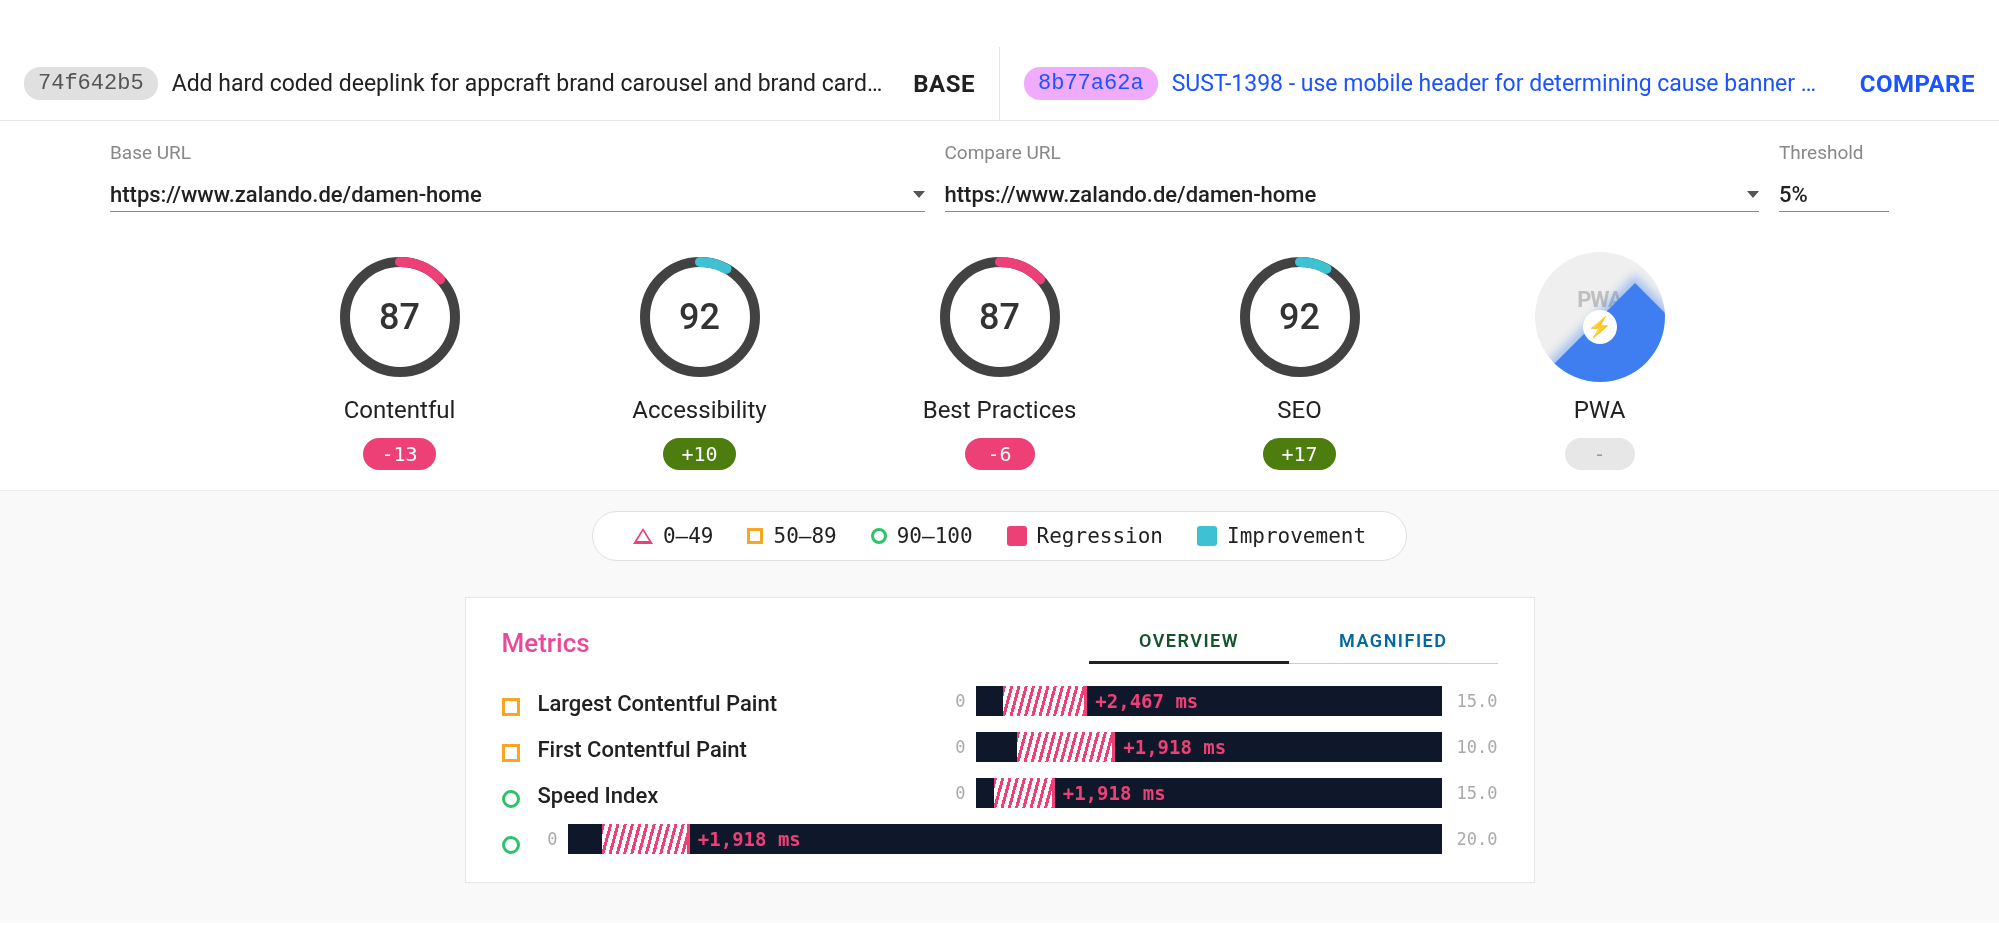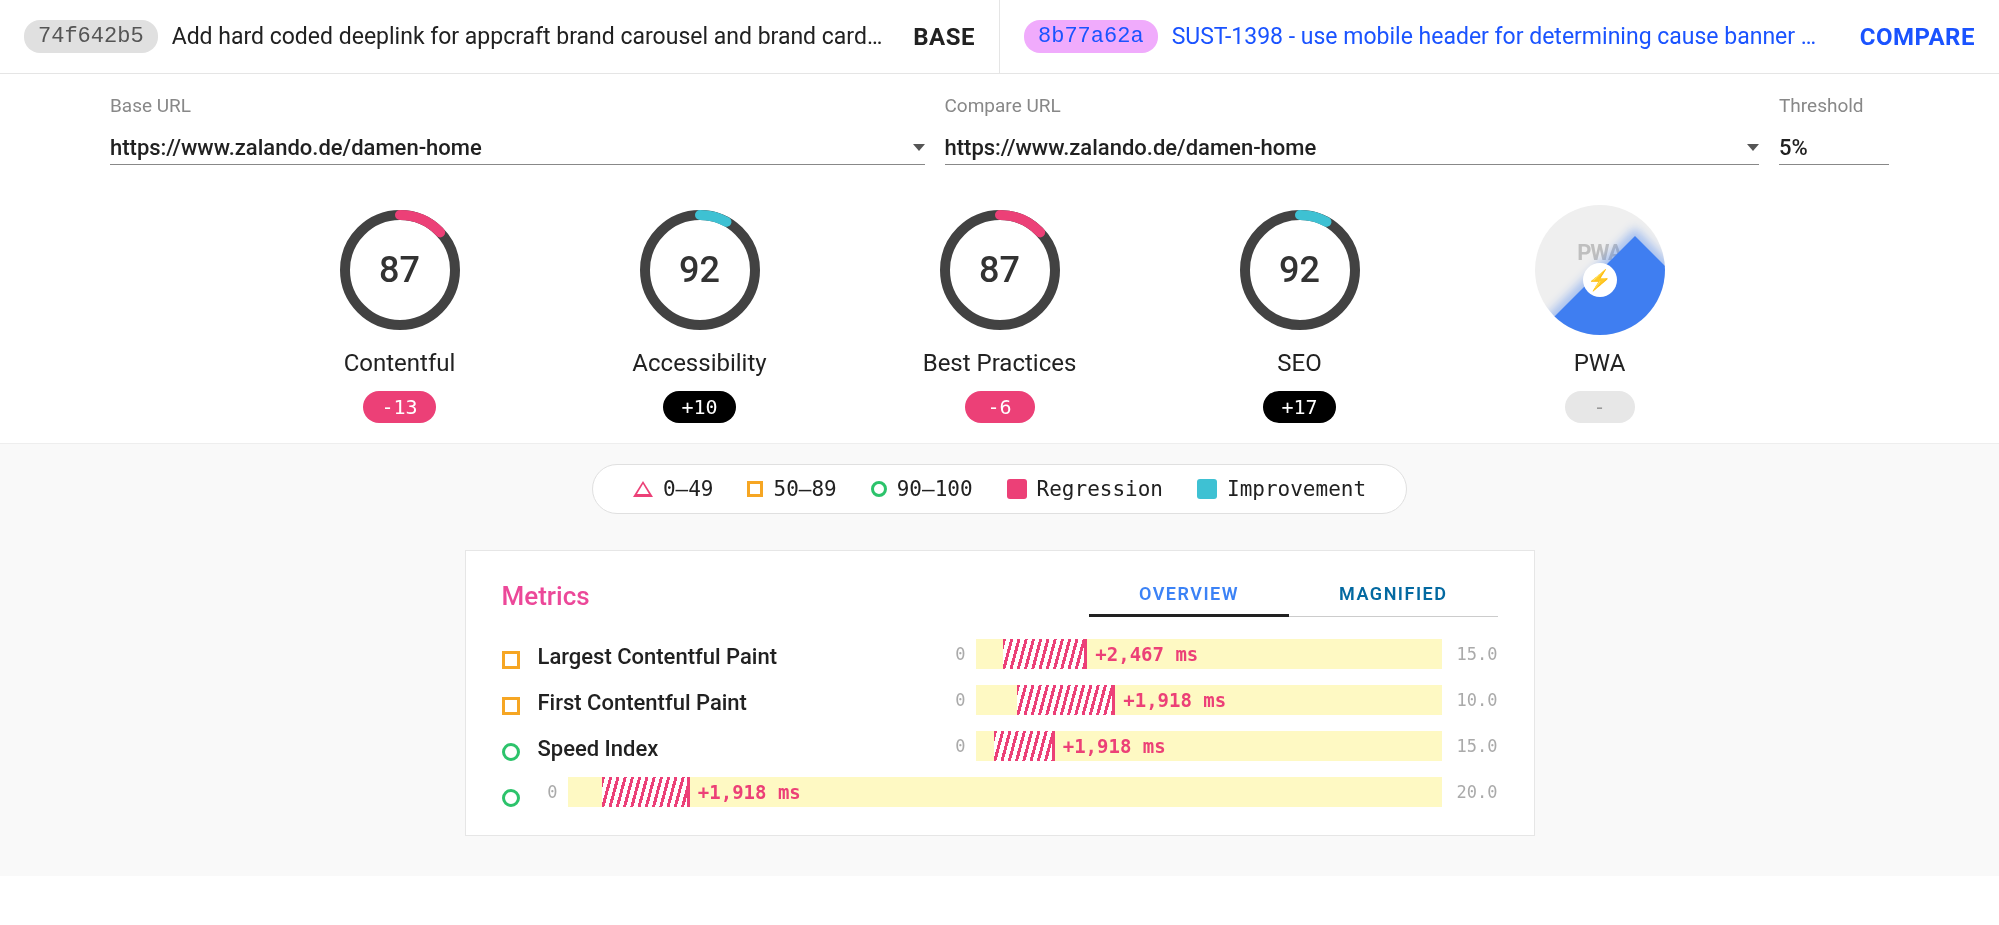--- a/index.html
+++ b/index.html
@@ -1,21 +1,21 @@
 <!DOCTYPE html>
 <html><head>
 <meta charset="utf-8">
 <style>
   * { box-sizing: border-box; }
   html, body { margin:0; padding:0; font-family: -apple-system, BlinkMacSystemFont, "Segoe UI", Roboto, Helvetica, Arial, sans-serif; background:#fff; color:#212121; }
   body { width:1999px; }
 
   
   .top-header { display:flex; border-bottom:1px solid #e5e5e5; }
-  .header-half { flex:1; display:flex; align-items:center; padding:20px 24px; gap:14px; min-width:0; }
+  .header-half { flex:1; display:flex; align-items:center; padding:20px 24px; gap:14px; min-width:0;margin-top:47px; }
   .header-half.left { border-right:1px solid #e5e5e5; }
   .commit-hash { font-family: "SFMono-Regular", Consolas, "Liberation Mono", Menlo, monospace; font-size:22px; padding:4px 14px; border-radius:16px; font-weight:500; }
   .commit-hash.base { background:#e0e0e0; color:#555; }
   .commit-hash.compare { background:#f0abfc; color:#1a53ff; }
   .commit-msg { font-size:23px; white-space:nowrap; overflow:hidden; text-overflow:ellipsis; flex:1; min-width:0; }
   .commit-msg.compare { color:#1a53ff; }
   .side-label { font-size:24px; font-weight:700; letter-spacing:0.5px; }
   .side-label.compare { color:#1a53ff; }
 
   
@@ -29,21 +29,21 @@
 
   
   .gauges { display:flex; justify-content:center; gap:110px; padding:30px 0 20px 0; }
   .gauge-col { display:flex; flex-direction:column; align-items:center; gap:14px; width:190px; }
   .gauge { position:relative; width:130px; height:130px; }
   .gauge svg { transform:rotate(-90deg); }
   .gauge-score { position:absolute; inset:0; display:flex; align-items:center; justify-content:center; font-size:36px; font-weight:500; color:#333; }
   .gauge-label { font-size:24px; color:#222; }
   .badge { font-family:"SFMono-Regular",Consolas,Menlo,monospace; font-size:20px; font-weight:500; color:#fff; padding:4px 18px; border-radius:18px; min-width:70px; text-align:center; }
   .badge.reg { background:#ec4077; }
-  .badge.imp { background:#000000; }
+  .badge.imp { background:#4d7c0f; }
   .badge.none { background:#e7e7e7; color:#999; }
 
   .gauge-pwa { width:130px; height:130px; border-radius:50%; background:#efefef; position:relative; display:flex; align-items:center; justify-content:center; flex-direction:column; overflow:hidden; }
   .pwa-text { font-size:22px; font-weight:700; color:#bfbfbf; letter-spacing:-1px; position:relative; top:-18px; }
   .pwa-slice { position:absolute; width:140px; height:140px; background:#3f7ef1; bottom:-70px; left:30px; transform:rotate(45deg); box-shadow:-6px -6px 10px rgba(63,126,241,0.4); }
   .pwa-bolt { position:absolute; width:34px; height:34px; border-radius:50%; background:#fff; left:48px; top:58px; display:flex; align-items:center; justify-content:center; color:#3f7ef1; font-size:20px; font-weight:900; }
 
   
   .section-grey { background:#f9f9f9; border-top:1px solid #eee; padding:20px 0 40px 0; }
   .legend-pill { margin:0 auto 36px auto; background:#fff; border:1px solid #e0e0e0; border-radius:36px; padding:12px 40px; display:flex; gap:34px; align-items:center; font-family:"SFMono-Regular",Consolas,Menlo,monospace; font-size:21px; width:fit-content; }
@@ -54,31 +54,31 @@
   .lg-circ { width:16px; height:16px; border:3px solid #2cc36b; border-radius:50%; }
   .lg-reg { width:20px; height:20px; background:#ec4077; border-radius:3px; }
   .lg-imp { width:20px; height:20px; background:#3ec1d3; border-radius:3px; }
 
   
   .metrics-card { width:1070px; margin:0 auto; background:#fff; border:1px solid #e6e6e6; padding:24px 36px 20px 36px; }
   .metrics-head { display:flex; align-items:center; margin-bottom:14px; }
   .metrics-title { font-size:26px; font-weight:500; color:#ec4899; flex:1; }
   .metrics-tabs { display:flex; }
   .metric-tab { font-size:18px; font-weight:600; letter-spacing:1.5px; padding:8px 50px 10px 50px; color:#0369a1; border-bottom:1px solid #ccc; cursor:pointer; }
-  .metric-tab.active { color:#3b82f6; border-bottom:3px solid #212121; }
+  .metric-tab.active { color:#14532d; border-bottom:3px solid #212121; }
 
   .metric-row { display:flex; align-items:flex-end; gap:18px; padding:8px 0; }
   .metric-marker { width:18px; height:18px; }
   .metric-marker.circle { border:3px solid #2cc36b; border-radius:50%; }
   .metric-marker.square { border:3px solid #f6a623; }
   .metric-name { font-size:22px; font-weight:500; flex:0 0 390px; }
   .bar-zone { flex:1; display:flex; align-items:center; gap:10px; font-family:"SFMono-Regular",Consolas,Menlo,monospace; }
   .bar-min { font-size:17px; color:#aaa; width:20px; text-align:right; }
   .bar-max { font-size:17px; color:#aaa; width:46px; text-align:right; }
-  .bar-track { flex:1; height:30px; background:#fef9c3; position:relative; }
+  .bar-track { flex:1; height:30px; background:#0f172a; position:relative; }
   .bar-fill { position:absolute; top:0; bottom:0; background: repeating-linear-gradient(105deg, #ec4077 0 3px, #fff 3px 7px); border-right:3px solid #ec4077; }
   .bar-delta { position:absolute; top:50%; transform:translateY(-50%); font-size:19px; font-weight:600; color:#ec4077; white-space:nowrap; }
   .bar-delta.outside { left: calc(var(--end) + 8px); }
 </style>
 </head>
 <body>
 
 <div class="top-header">
   <div class="header-half left">
     <span class="commit-hash base">74f642b5</span>

